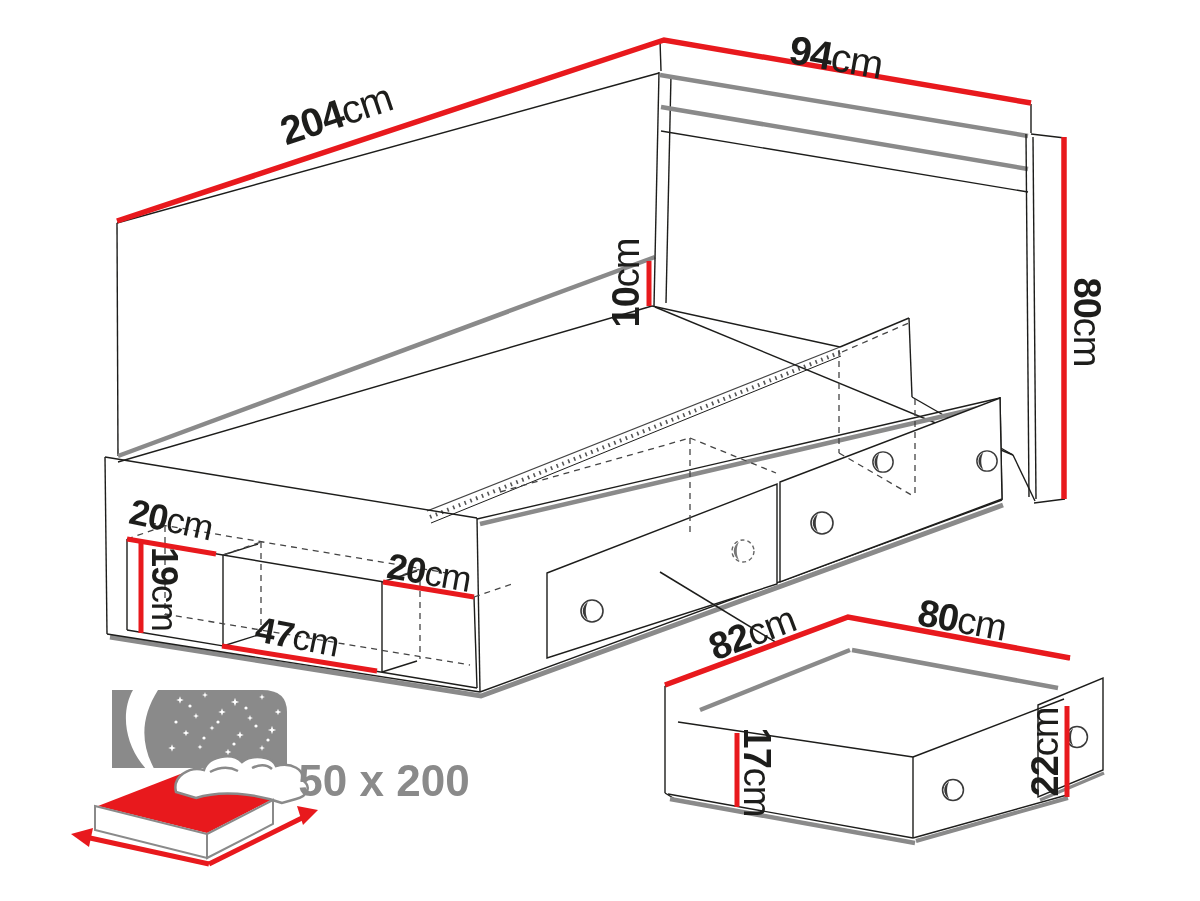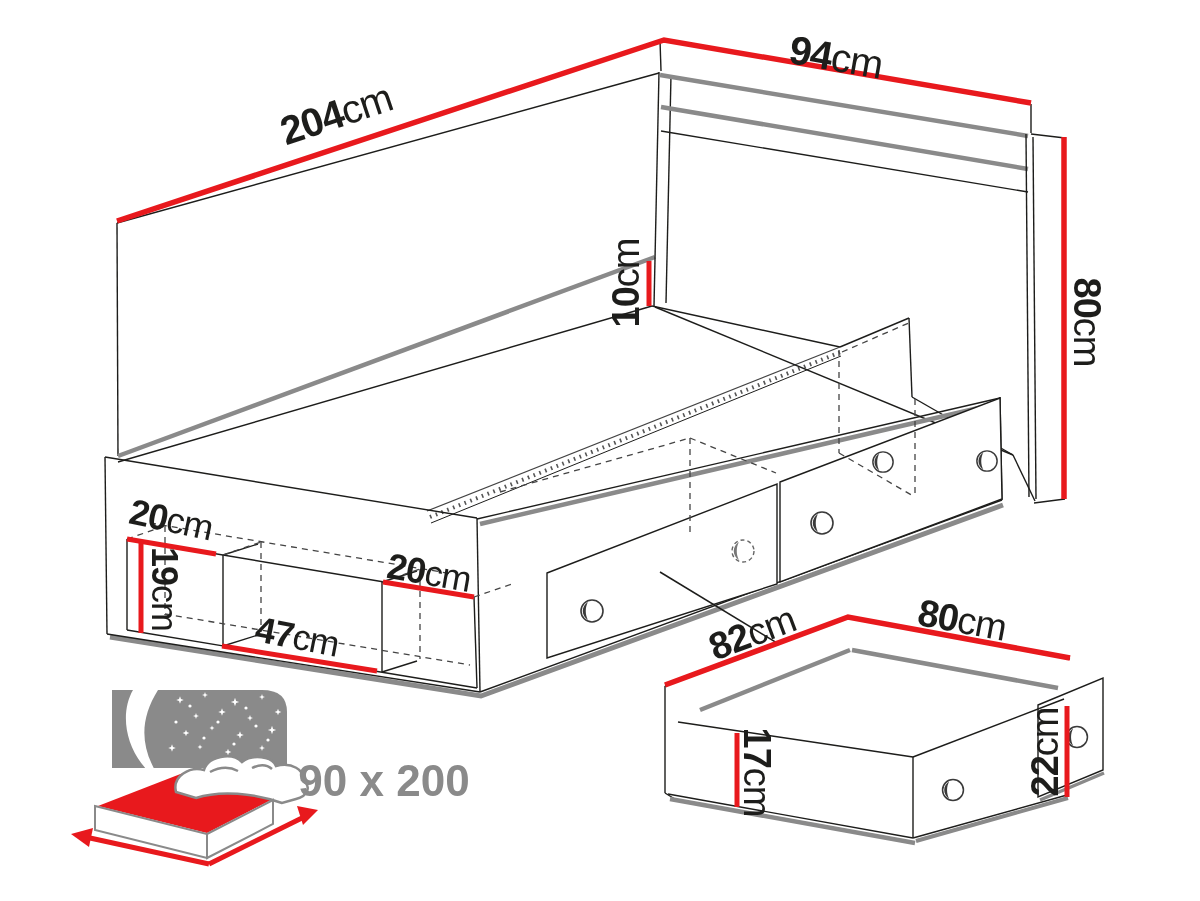--- a/index.html
+++ b/index.html
@@ -252,14 +252,14 @@
   <div class="dim f38" style="left:962px;top:620px;transform:translate(-50%,-50%) rotate(10.5deg);">
     <span class="v">80</span><span class="u">cm</span>
   </div>
   <div class="dim f38" style="left:757px;top:772px;transform:translate(-50%,-50%) rotate(90deg);">
     <span class="v">17</span><span class="u">cm</span>
   </div>
   <div class="dim f38" style="left:1045px;top:752px;transform:translate(-50%,-50%) rotate(-90deg);">
     <span class="v">22</span><span class="u">cm</span>
   </div>
 
-  <div class="badge-label" style="left:384px;top:781px;transform:translate(-50%,-50%);">90 x 200</div>
+  <div class="badge-label" style="left:384px;top:781px;transform:translate(-50%,-50%);">50 x 200</div>
 </div>
 
 </body></html>

